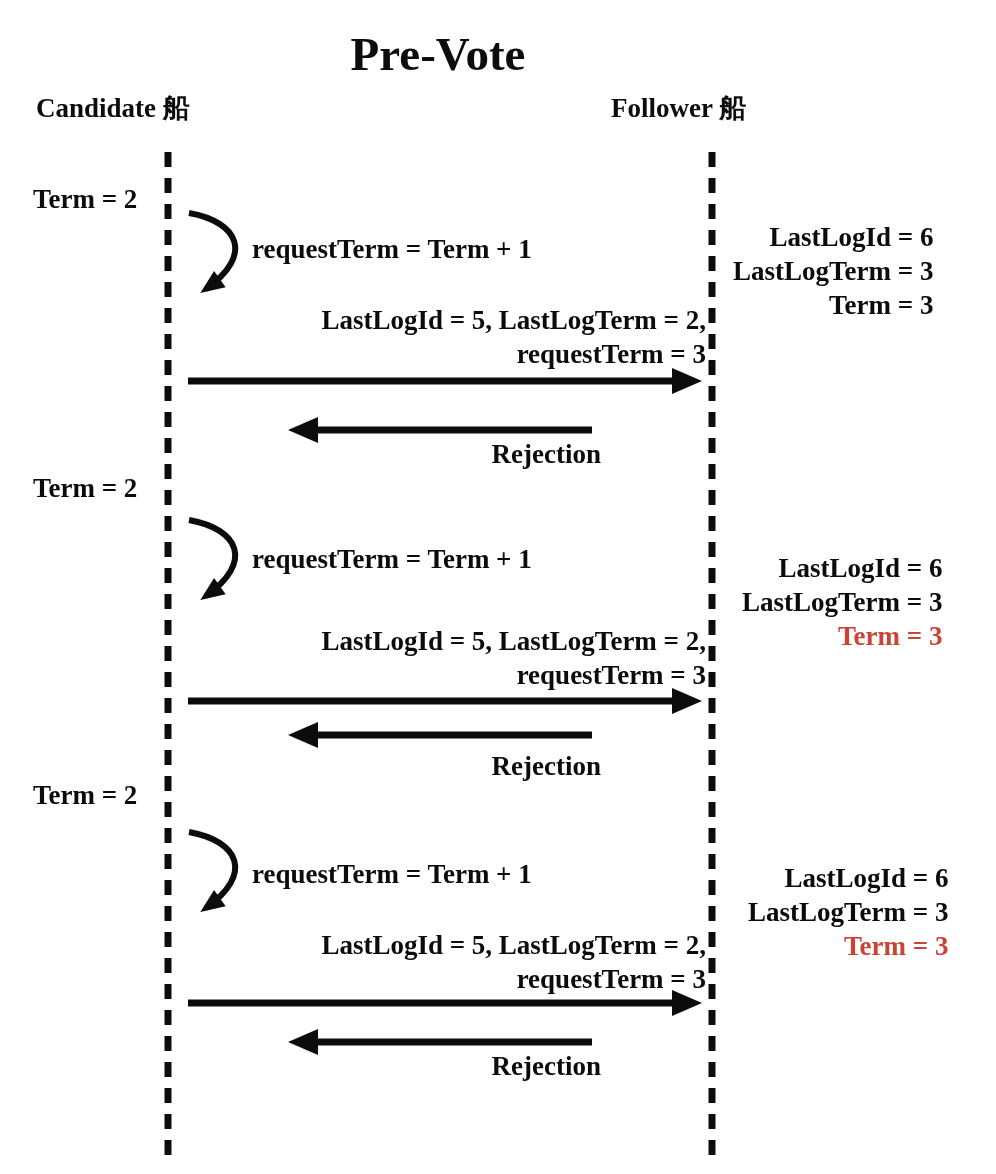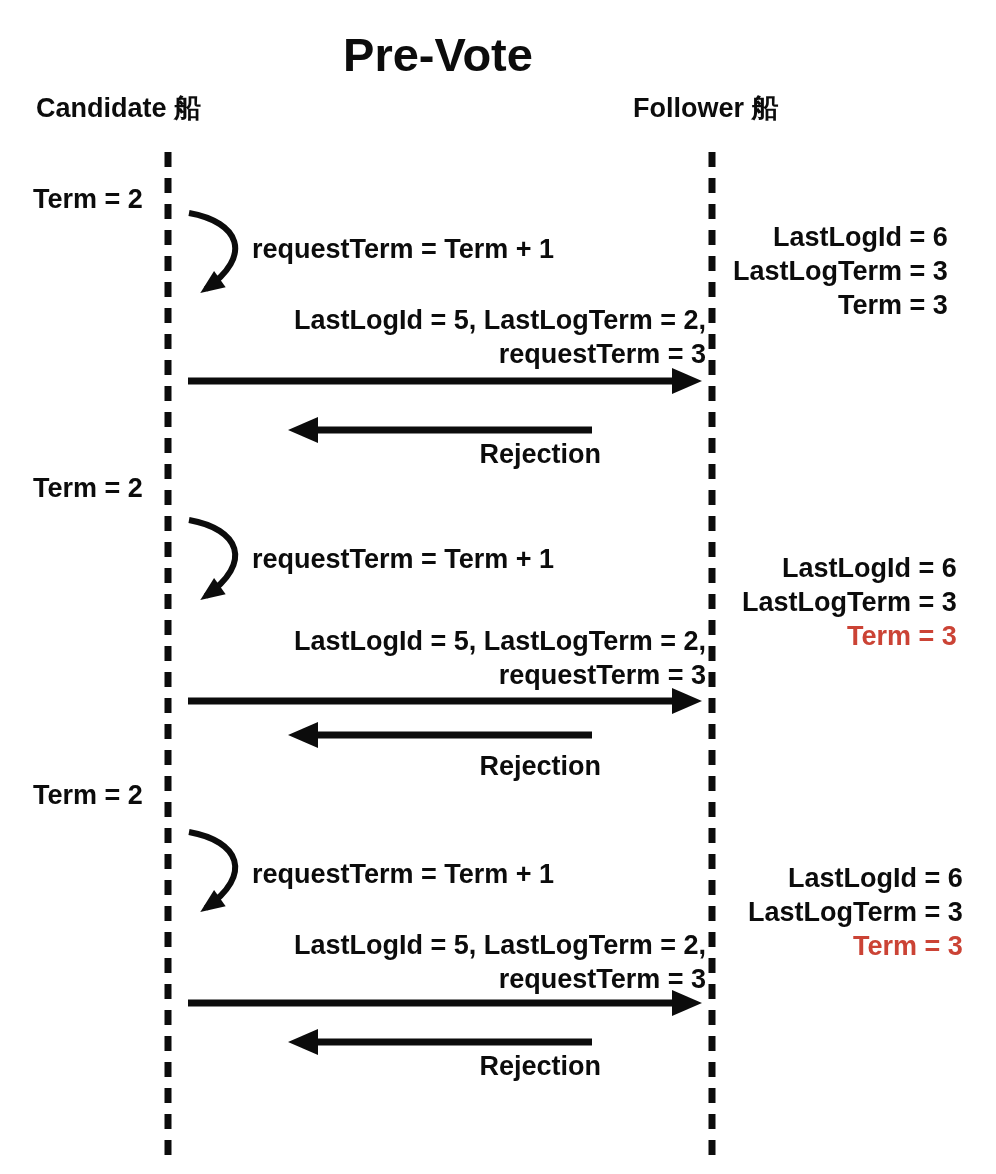--- a/index.html
+++ b/index.html
@@ -1,21 +1,21 @@
 <!DOCTYPE html>
 <html style="--ink: #0c0c0c; --hl: #cb4335; --bg: #ffffff;"><head>
 <meta charset="utf-8">
 <style>
   html, body { margin: 0; padding: 0; background: #ffffff; }
   .page {
     position: relative;
     width: 996px;
     height: 1174px;
     background: var(--bg, #ffffff);
-    font-family: Liberation Sans, sans-serif;
+    font-family: Liberation Serif, serif;
     color: var(--ink, #0c0c0c);
     overflow: hidden;
   }
   .abs { position: absolute; white-space: nowrap; }
   .title {
     font-size: 47px;
     font-weight: bold;
     text-align: center;
     left: 138px; top: 27px; width: 600px;
   }
@@ -67,21 +67,21 @@
 
     <path d="M 189 832 C 239 841, 254 874, 206 908" class="stroke" stroke-width="6" marker-end="url(#loopArrow)"></path>
     <line x1="188" y1="1003" x2="672" y2="1003" class="stroke" stroke-width="7"></line>
     <polygon points="672,990 672,1016 702,1003" class="fillink"></polygon>
     <line x1="592" y1="1042" x2="318" y2="1042" class="stroke" stroke-width="7"></line>
     <polygon points="318,1029 318,1055 288,1042" class="fillink"></polygon>
   </svg>
 
   <div class="abs title">Pre-Vote</div>
   <div class="abs actor" style="left:36px;">Candidate 船</div>
-  <div class="abs actor" style="left:633px;">Follower 船</div>
+  <div class="abs actor" style="left:611px;">Follower 船</div>
 
   <div class="abs lbl" style="left:33px; top:182px;">Term = 2</div>
   <div class="abs lbl" style="left:252px; top:232px;">requestTerm = Term + 1</div>
   <div class="abs lbl centered msg2" style="top:303px;">
     <div>LastLogId = 5, LastLogTerm = 2,</div>
     <div>requestTerm = 3</div>
   </div>
   <div class="abs lbl centered reject" style="top:437px;">Rejection</div>
   <div class="abs lbl fstate" style="left:733px; top:220px;">
     <div>LastLogId = 6</div>

